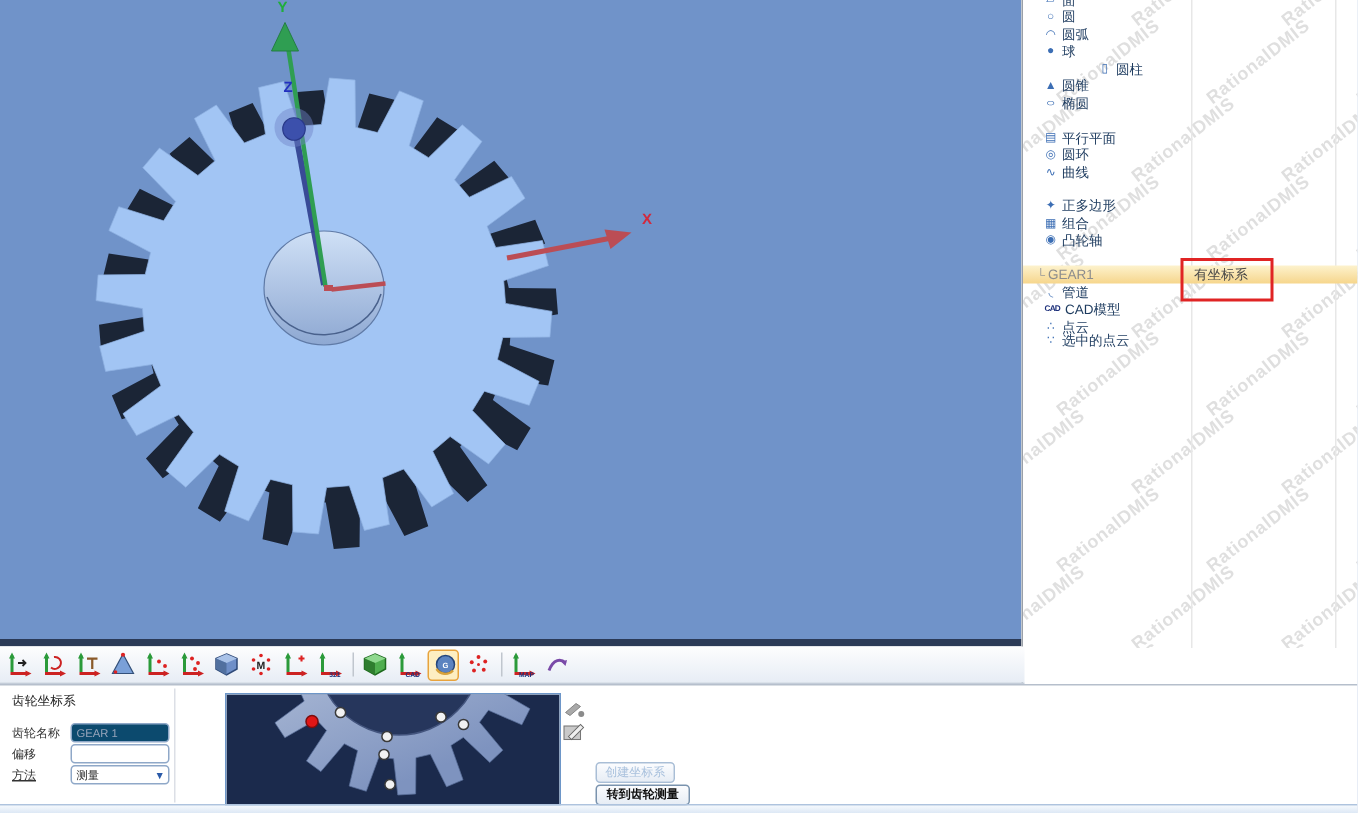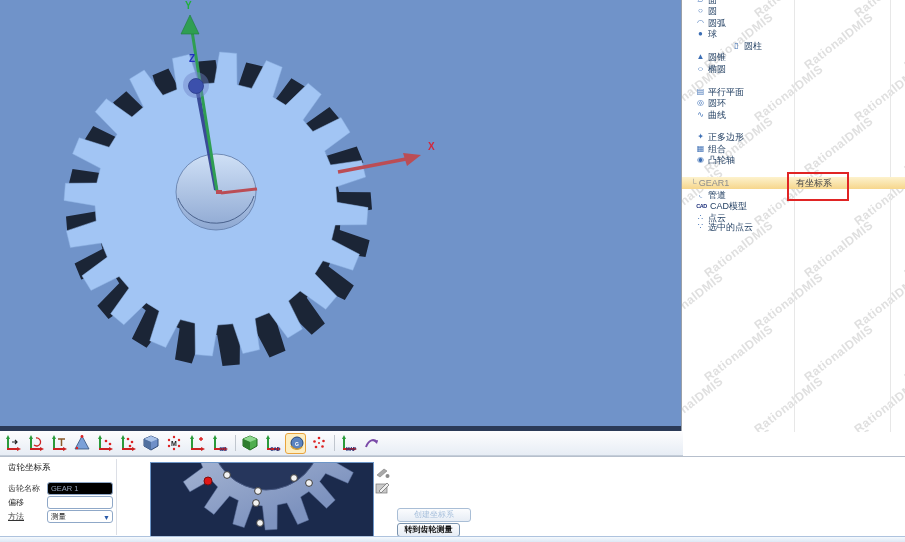--- a/index.html
+++ b/index.html
@@ -41,21 +41,21 @@
   .tbicon.selected{background:#fdeec2;border:1px solid #e8a33d;}
   .tbsep{width:1px;height:16px;background:#c0c6ce;margin:0 3px;}
   
   #panel{position:absolute;left:0;top:456px;width:905px;height:80px;background:#fff;
         border-top:1px solid #b6bfcc;}
   #panel-title{position:absolute;left:8px;top:5px;font-size:8.5px;color:#222;}
   .frow{position:absolute;left:8px;height:13px;font-size:8px;line-height:13px;color:#333;}
   .fctl{position:absolute;left:47px;width:66px;height:13px;box-sizing:border-box;
         border:1px solid #8fa8c8;border-radius:3px;background:#fff;font-size:7.5px;
         line-height:11px;padding:0 3px;color:#222;}
-  .fctl.disabled{background:#000000;color:#96a4ba;}
+  .fctl.disabled{background:#0c4a6e;color:#96a4ba;}
   .fctl .arrow{position:absolute;right:2px;top:1px;color:#2a5aa8;font-size:7px;}
   #form-divider{position:absolute;left:116px;top:2px;width:1px;height:76px;background:#dcdfe6;}
   #gear-preview{position:absolute;left:150px;top:5px;width:222px;height:73px;
         border:1px solid #6d96c8;}
   .mini-icon{position:absolute;width:16px;height:14px;}
   .pbtn{position:absolute;height:14px;box-sizing:border-box;border:1px solid #8fa6c2;border-radius:3px;
         background:linear-gradient(#fbfcfe,#e7edf5);font-size:8px;line-height:12px;text-align:center;
         font-family:inherit;padding:0;}
   .pbtn.disabled{color:#a9c1dd;border-color:#a9bed6;}
   .pbtn.primary{font-weight:bold;color:#0f0f0f;border-color:#7a93ae;}
@@ -334,19 +334,19 @@
       </svg>
     <svg class="mini-icon" style="left:375px;top:9px" width="16" height="14" viewBox="0 0 16 14">
       <path d="M2 9 L9 3 L12 5 L5 11 Z" fill="#a9a9a9" stroke="#7d7d7d" stroke-width="0.6"></path>
       <circle cx="12.5" cy="10" r="2" fill="#8b8b8b"></circle>
     </svg>
     <svg class="mini-icon" style="left:375px;top:24px" width="16" height="14" viewBox="0 0 16 14">
       <rect x="1" y="3" width="11" height="9" fill="#c9c9c9" stroke="#777" stroke-width="0.7"></rect>
       <path d="M4 10 L12 2 L14 4 L6 12 Z" fill="#efefef" stroke="#666" stroke-width="0.7"></path>
     </svg>
     <div id="buttons">
-        <button class="pbtn disabled" disabled="" style="left: 397px; top: 51px; width: 74px;">创建坐标系</button>
+        <button class="pbtn disabled" disabled="" style="left: 397px; top: 51px; width: 53px;">创建坐标系</button>
         <button class="pbtn primary" style="left: 397px; top: 66px; width: 63px;">转到齿轮测量</button>
       </div>
   </div>
 
   <div id="statusbar"></div>
 </div>
 
 </body></html>

